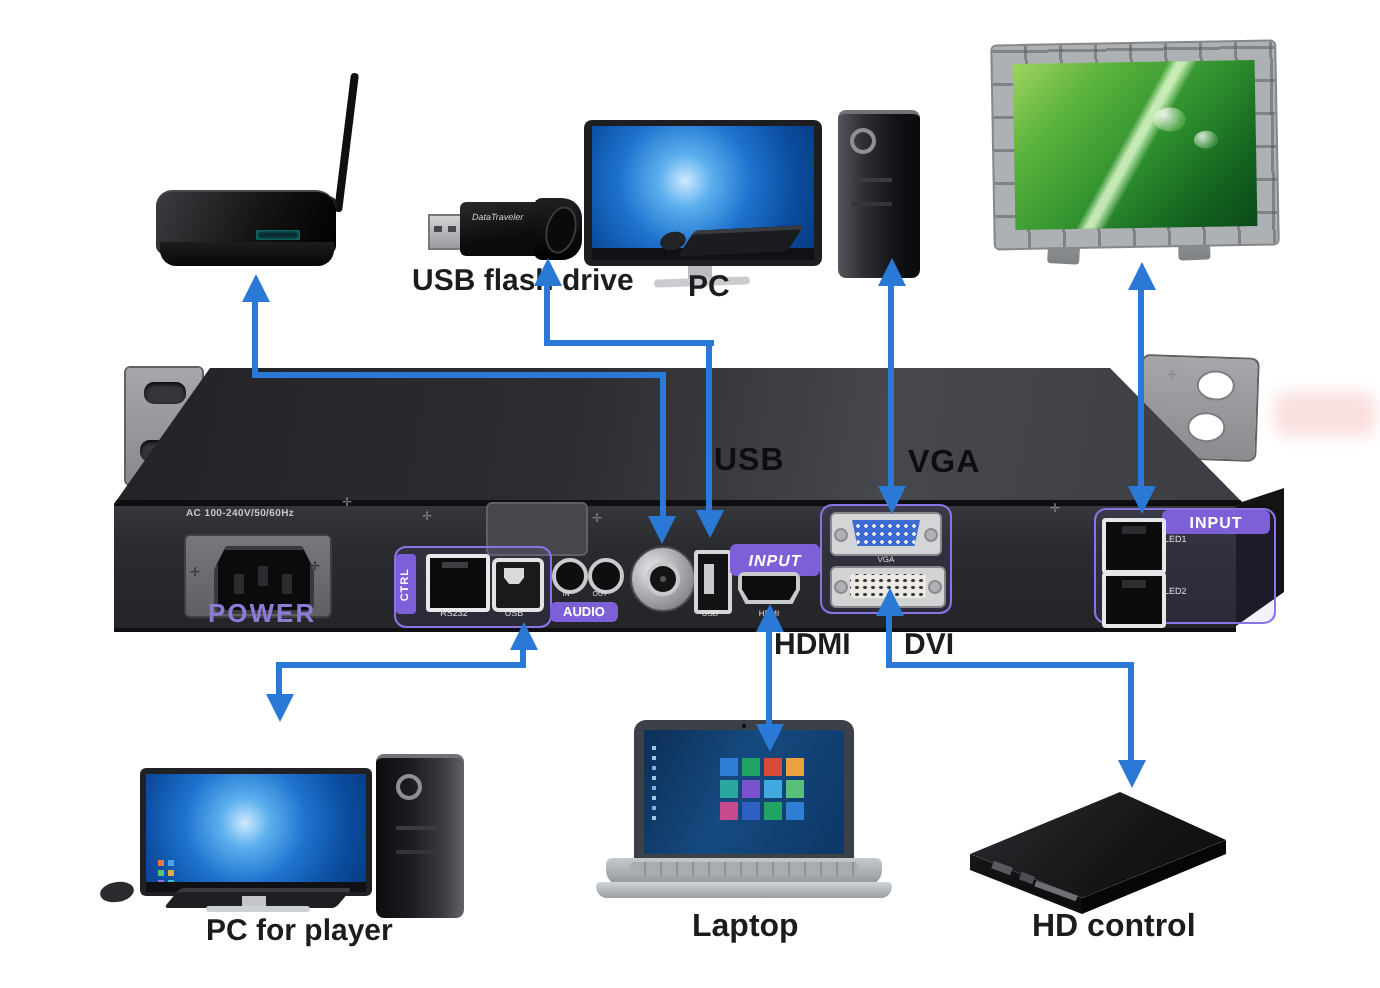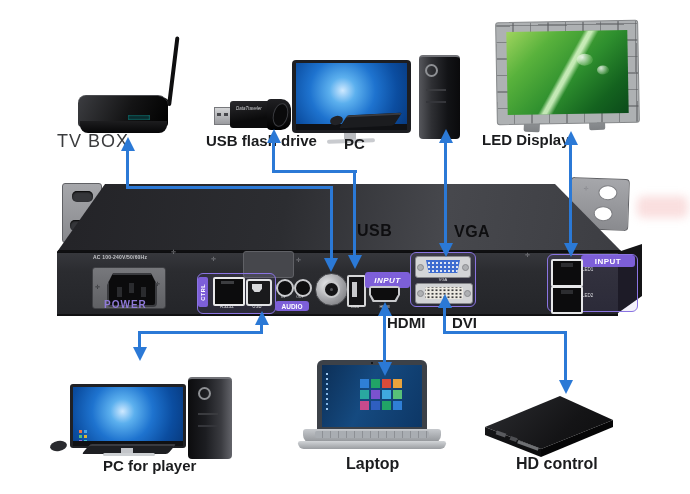--- a/index.html
+++ b/index.html
@@ -28,21 +28,20 @@
 <body>
 
 <div class="canvas">
 
   <div class="abs" style="left:167px;top:36px;width:4px;height:70px;background:#0f0f10;border-radius:2px;transform:rotate(7deg);transform-origin:bottom center;"></div>
   <div class="abs" style="left:159px;top:98px;width:10px;height:10px;background:#161617;border-radius:50%;"></div>
   <div class="abs" style="left:78px;top:95px;width:90px;height:31px;background:linear-gradient(115deg,#3c3d41,#141415 55%,#000);border-radius:8px 10px 4px 4px;border-top:1px solid #4a4b4f;"></div>
   <div class="abs" style="left:80px;top:121px;width:87px;height:12px;background:linear-gradient(#1d1d1f,#060607);border-radius:0 0 8px 8px;">
     <div class="abs" style="left:48px;top:-6px;width:22px;height:5px;background:#0a2c2e;border-radius:1px;box-shadow:0 0 2px #15b0a8 inset;"></div>
   </div>
-  <div class="lbl" style="left:57px;top:131px;font-size:18px;font-weight:400;color:#3b3c3e;letter-spacing:1px;">TV BOX</div>
 
   <div class="abs" style="left:214px;top:107px;width:17px;height:16px;background:linear-gradient(#d3d4d6,#9a9b9f);border:1px solid #77787c;">
     <div class="abs" style="left:2px;top:5px;width:4px;height:3px;background:#47484c;"></div>
     <div class="abs" style="left:9px;top:5px;width:4px;height:3px;background:#47484c;"></div>
   </div>
   <div class="abs" style="left:230px;top:101px;width:61px;height:27px;background:linear-gradient(170deg,#2b2b2e,#0b0b0c 60%);border-radius:3px 10px 10px 3px;">
     <div class="abs" style="left:6px;top:5px;font-size:4.5px;font-style:italic;color:#cfd0d3;">DataTraveler</div>
   </div>
   <div class="abs" style="left:267px;top:99px;width:24px;height:31px;background:linear-gradient(#202023,#000);border-radius:4px 10px 10px 4px;">
     <div class="abs" style="left:6px;top:4px;width:13px;height:22px;border-radius:50%;border:1px solid #3a3b3f;background:#0a0a0b;transform:rotate(14deg);"></div>
@@ -67,21 +66,20 @@
   <div class="abs" style="left:524px;top:114px;width:16px;height:18px;background:linear-gradient(#9a9da0,#7f8285);border-radius:2px;transform:rotate(3deg);"></div>
   <div class="abs" style="left:589px;top:112px;width:16px;height:18px;background:linear-gradient(#9a9da0,#7f8285);border-radius:2px;transform:rotate(-2deg);"></div>
   <div class="abs" style="left:496px;top:21px;width:141px;height:101px;background:#aeb1b3;border:1px solid #85888a;border-radius:3px;transform:rotate(-1deg);
               background-image:repeating-linear-gradient(90deg,transparent 0 16px,rgba(90,92,95,.55) 16px 17.5px),repeating-linear-gradient(0deg,transparent 0 15px,rgba(90,92,95,.55) 15px 16.5px);">
     <div class="abs" style="left:10px;top:9px;right:10px;bottom:9px;background:linear-gradient(135deg,#9fd45e 0%,#59b23c 25%,#2e8f2e 55%,#14631f 80%,#0b4a1a 100%);">
       <div class="abs" style="left:0;top:0;right:0;bottom:0;background:linear-gradient(120deg,transparent 46%,rgba(232,255,214,.8) 49%,rgba(232,255,214,.8) 51%,transparent 55%);"></div>
       <div class="abs" style="left:58%;top:28%;width:16px;height:12px;border-radius:50%;background:radial-gradient(circle at 35% 30%,rgba(255,255,255,.85),rgba(190,235,160,.25) 70%);"></div>
       <div class="abs" style="left:74%;top:42%;width:12px;height:9px;border-radius:50%;background:radial-gradient(circle at 35% 30%,rgba(255,255,255,.8),rgba(190,235,160,.2) 70%);"></div>
     </div>
   </div>
-  <div class="lbl" style="left:482px;top:131px;">LED Display</div>
 
   <div class="abs" style="left:62px;top:183px;width:38px;height:58px;background:linear-gradient(180deg,#a6a7ab,#88898d);border:1px solid #606165;border-radius:3px;">
     <div class="hole" style="left:9px;top:7px;width:21px;height:11px;"></div>
     <div class="hole" style="left:7px;top:36px;width:21px;height:11px;"></div>
   </div>
 
   <div class="abs" style="left:570px;top:178px;width:57px;height:50px;background:linear-gradient(180deg,#a6a7ab,#8a8b8f);border:1px solid #606165;border-radius:4px;transform:rotate(2deg);">
     <div class="abs" style="left:27px;top:6px;width:17px;height:13px;border-radius:50%;background:#fff;border:1px solid #7c7d81;"></div>
     <div class="abs" style="left:23px;top:27px;width:17px;height:13px;border-radius:50%;background:#fff;border:1px solid #7c7d81;"></div>
     <div class="screw" style="left:12px;top:7px;">✛</div>
@@ -107,21 +105,21 @@
   <div class="abs" style="left:93px;top:254px;font-size:5px;color:#c7c8cc;letter-spacing:.2px;font-weight:bold;">AC 100-240V/50/60Hz</div>
   <div class="abs" style="left:92px;top:267px;width:72px;height:40px;background:linear-gradient(#77787c,#5f6064);border:1px solid #3f4044;border-radius:3px;">
     <div class="screw" style="left:2px;top:16px;color:#2e2f33;">✛</div>
     <div class="screw" style="left:62px;top:13px;color:#2e2f33;">✛</div>
     <div class="abs" style="left:14px;top:5px;width:46px;height:30px;background:#0b0b0c;border:2px solid #3a3b3f;border-radius:4px;clip-path:polygon(12% 0,88% 0,100% 35%,100% 100%,0 100%,0 35%);">
       <div class="abs" style="left:8px;top:12px;width:5px;height:10px;background:#2a2b2e;"></div>
       <div class="abs" style="left:20px;top:8px;width:5px;height:10px;background:#2a2b2e;"></div>
       <div class="abs" style="left:32px;top:12px;width:5px;height:10px;background:#2a2b2e;"></div>
     </div>
   </div>
-  <div class="abs" style="left:104px;top:299px;font-size:10px;font-weight:bold;color:#8f7ad8;letter-spacing:1px;">POWER</div>
+  <div class="abs" style="left:104px;top:299px;font-size:13px;font-weight:bold;color:#8f7ad8;letter-spacing:1px;">POWER</div>
 
   <div class="abs" style="left:243px;top:251px;width:49px;height:25px;background:#46474c;border:1px solid #606166;border-radius:3px;"></div>
 
   <div class="sect" style="left:197px;top:273px;width:77px;height:39px;"></div>
   <div class="abs" style="left:198px;top:277px;width:10px;height:30px;background:var(--purple);border-radius:2px;display:flex;align-items:center;justify-content:center;">
     <span style="writing-mode:vertical-rl;transform:rotate(180deg);color:#fff;font-weight:bold;font-size:5.5px;letter-spacing:.5px;">CTRL</span>
   </div>
   <div class="abs" style="left:213px;top:277px;width:28px;height:25px;border:2px solid #e8e8ea;background:#0c0c0d;border-radius:2px;">
     <div class="abs" style="left:6px;top:2px;width:13px;height:3px;background:#3c3d40;"></div>
   </div>

